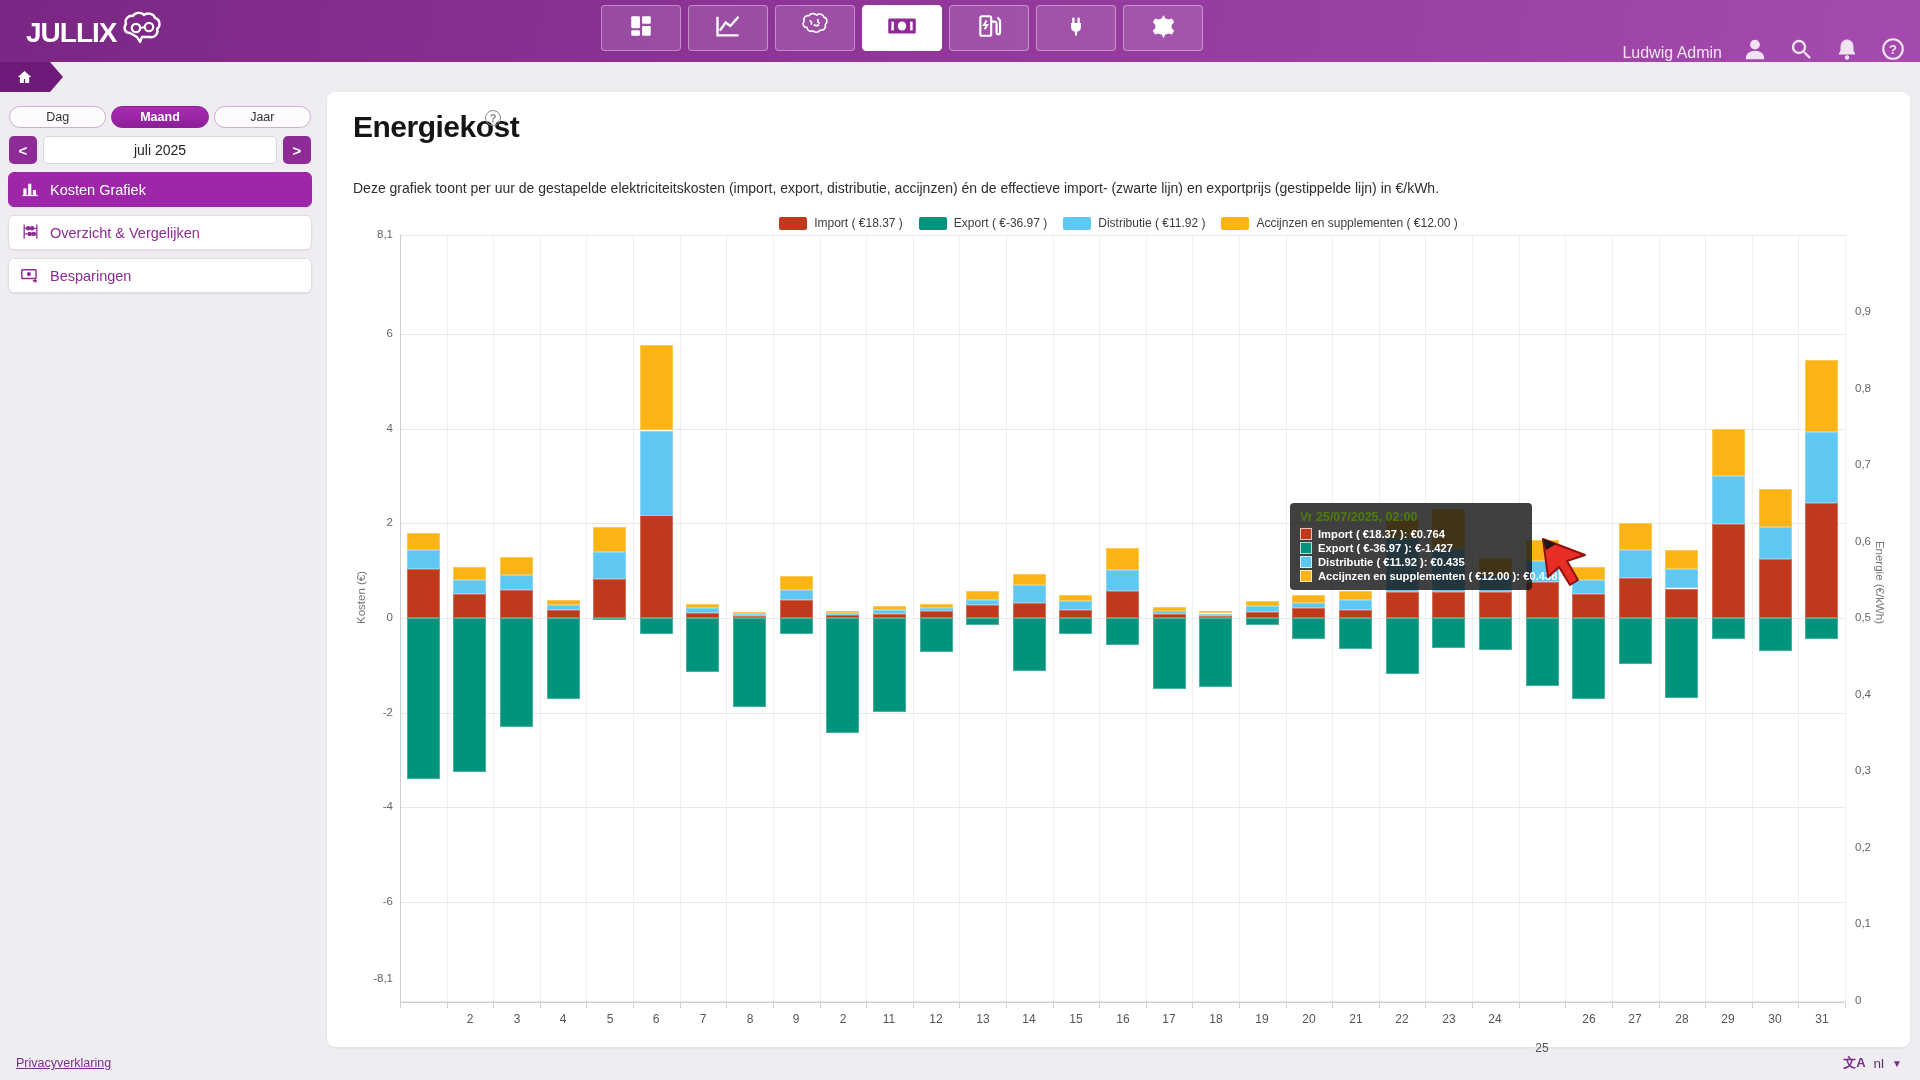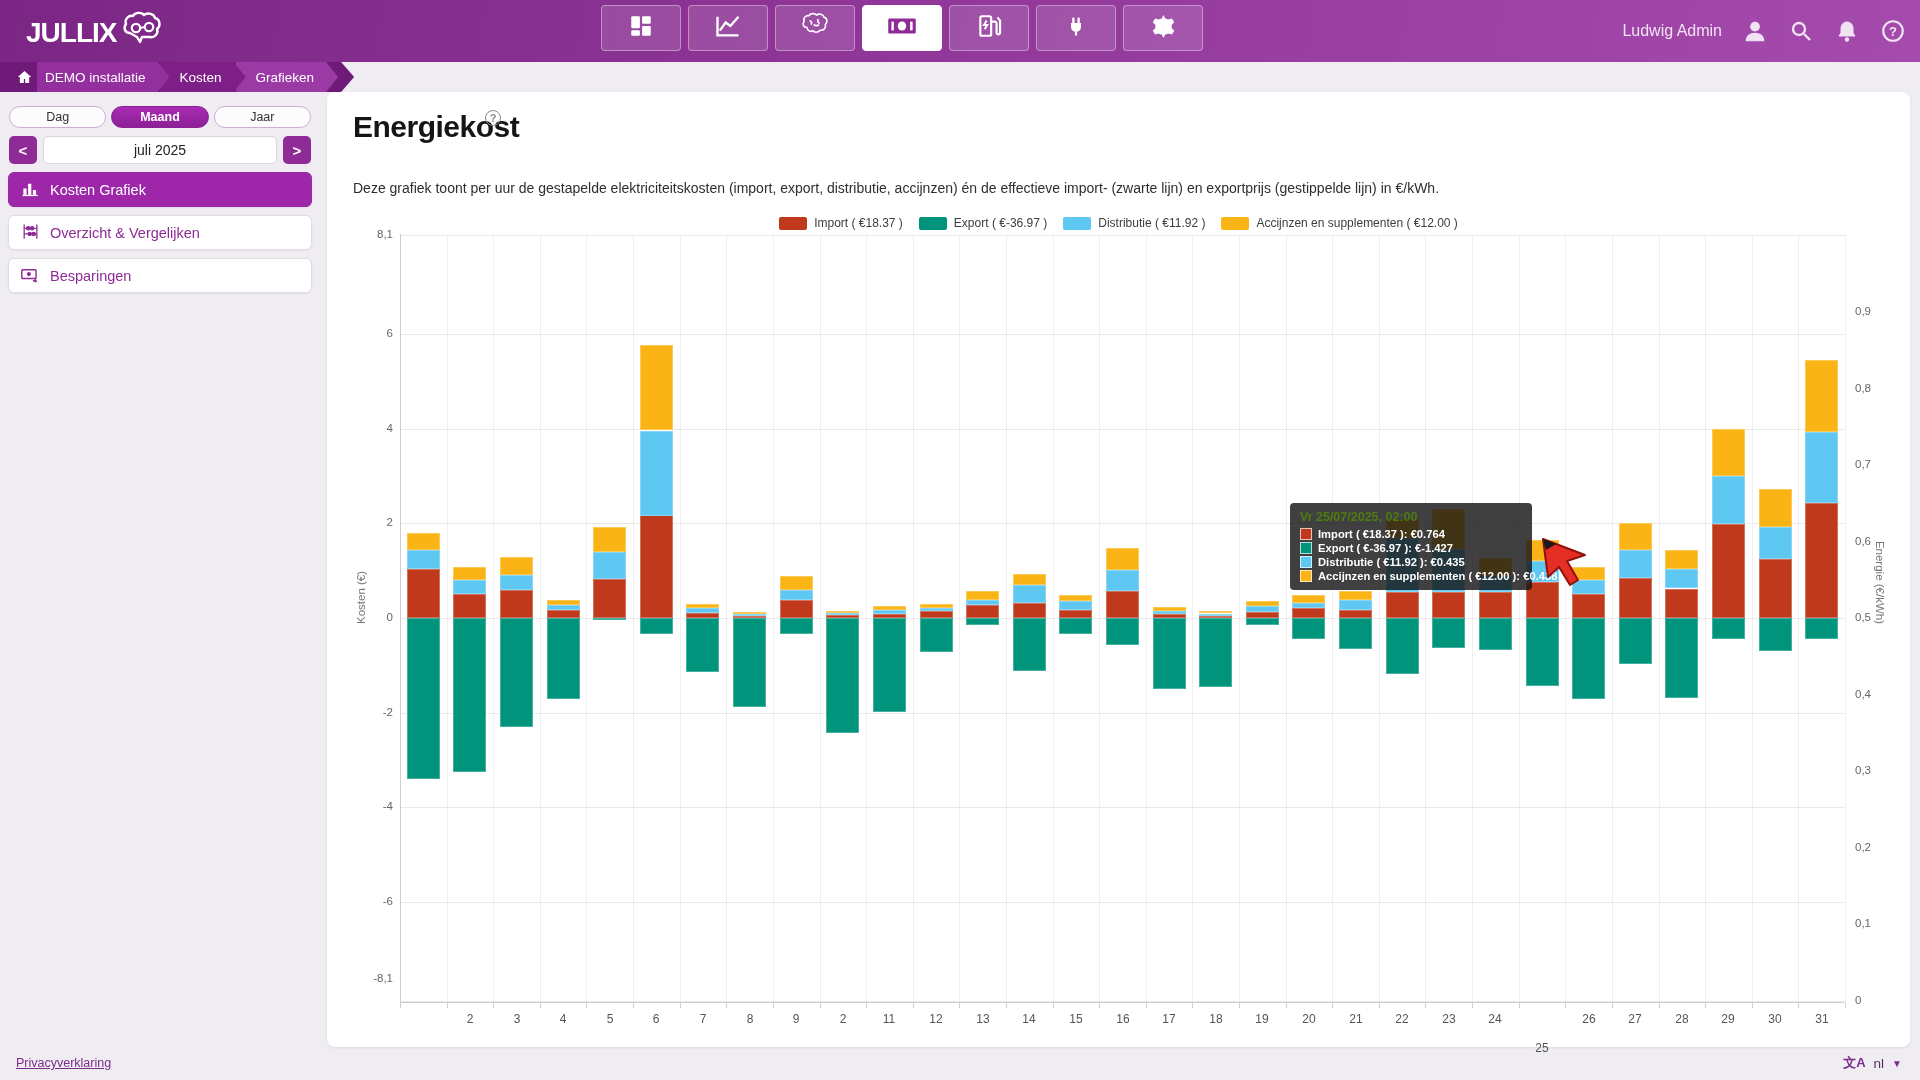--- a/index.html
+++ b/index.html
@@ -11,21 +11,21 @@
   .header { position:absolute; left:0; top:0; width:1920px; height:62px;
     background:linear-gradient(100deg,#7b2684 0%,#8f3698 45%,#a44bad 100%); }
   .logo { position:absolute; left:26px; top:11px; display:flex; align-items:center; gap:4px; }
   .logo-text { color:#fff; font-size:28px; font-weight:bold; letter-spacing:-1px; }
   .nav-group { position:absolute; left:601px; top:5px; display:flex; gap:7px; }
   .nav-btn { width:80px; height:46px; border-radius:4px; display:flex; align-items:center; justify-content:center;
     background:rgba(255,255,255,0.13); border:1px solid rgba(255,255,255,0.38); cursor:pointer; }
   .nav-btn.selected { background:#ffffff; border-color:#ffffff; }
   .nav-btn svg { stroke:#fff; fill:none; }
   .nav-btn.selected svg { stroke:#8e2b96; }
-  .userbox { position:absolute; right:14px; top:0; height:62px; display:flex; align-items:center; gap:20px; }
+  .userbox { position:absolute; right:14px; top:0; height:62px; display:flex; align-items:flex-end; gap:20px; }
   .username { color:#f2e3f4; font-size:16px; }
   .hicon { width:26px; height:26px; display:flex; align-items:center; justify-content:center; cursor:pointer; }
   .hicon svg { stroke:#f2e3f4; fill:none; }
 
   
   .crumbrow { position:absolute; left:0; top:62px; height:30px; }
   .crumbstrip { display:inline-flex; height:30px; align-items:stretch; background:#6f1a78;
     clip-path:polygon(0 0, calc(100% - 13px) 0, 100% 50%, calc(100% - 13px) 100%, 0 100%); padding-right:16px; }
   .crumb-home { display:flex; align-items:center; padding:0 14px 0 16px; cursor:pointer; }
   .chip { display:flex; align-items:center; color:#fff; font-size:13.5px; padding:0 24px 0 20px; cursor:pointer;
@@ -191,25 +191,20 @@
     </div>
   </div>
 
   <div class="crumbrow">
     <div class="crumbstrip">
       <span class="crumb-home">
         <svg width="17" height="16" viewBox="0 0 24 24">
             <path d="M12 3 L2 12 h3 v9 h6 v-6 h2 v6 h6 v-9 h3 z" fill="#ffffff"></path>
           </svg>
       </span>
-      <span id="crumbs" style="display: inline-flex;">
-          <span class="chip c0">DEMO installatie</span>
-          <span class="chip c1">Kosten</span>
-          <span class="chip c2">Grafieken</span>
-        </span>
     </div>
   </div>
 
   <div class="sidebar">
     <div class="seg-row" id="segrow">
         <div class="seg-btn">Dag</div>
         <div class="seg-btn selected">Maand</div>
         <div class="seg-btn">Jaar</div>
       </div>
     <div class="date-row">

